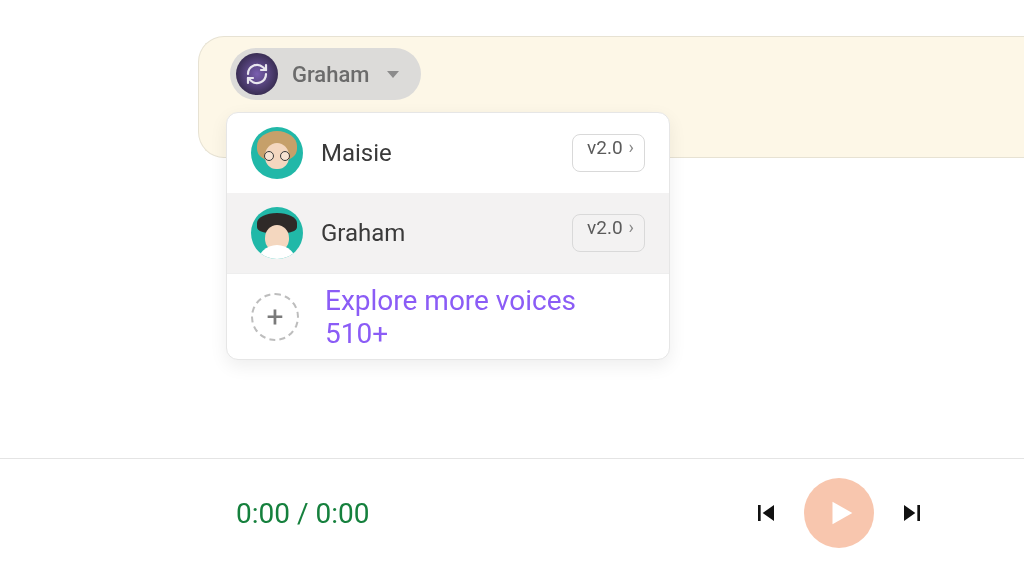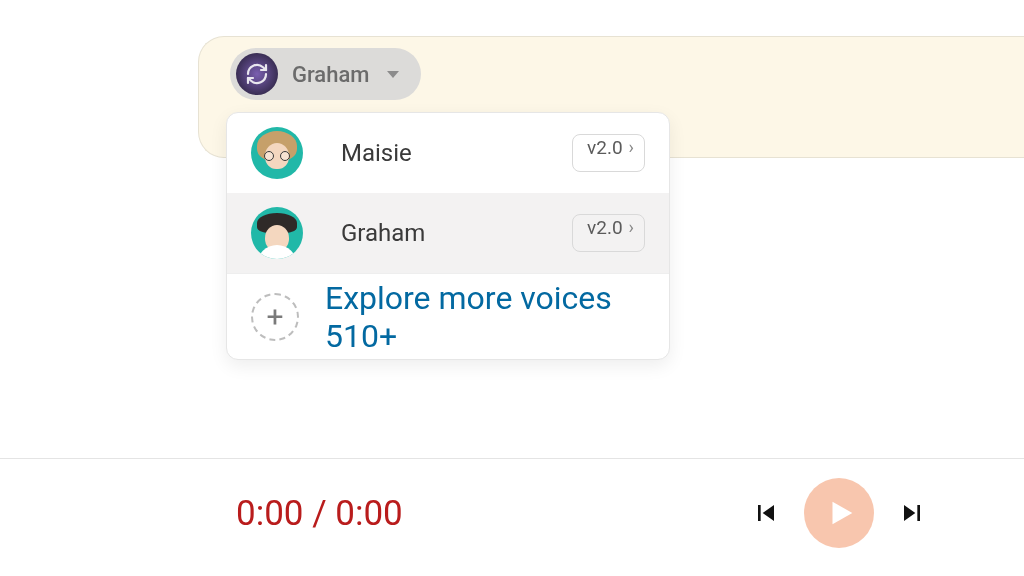--- a/index.html
+++ b/index.html
@@ -60,21 +60,21 @@
     border: 1px solid #E6E6E6;
     border-radius: 12px;
     box-shadow: 0 6px 18px rgba(0,0,0,0.07);
     overflow: hidden;
   }
   .dropdown-row {
     display: flex;
     align-items: center;
     height: 80px;
     padding: 0 24px;
-    gap: 38px;
+    gap: 18px;
     justify-content: flex-end;
   }
   .dropdown-row.selected { background: #F3F2F2; }
   .dropdown-row .avatar {
     width: 52px; height: 52px; border-radius: 50%;
     flex: 0 0 52px;
     background: #21B8A8;
     position: relative;
     overflow: hidden;
   }
@@ -127,40 +127,40 @@
     border-top: 1px solid #EEEEEE;
   }
   .plus-circle {
     width: 48px; height: 48px; border-radius: 50%;
     border: 2px dashed #BDBDBD;
     display: flex; align-items: center; justify-content: center;
     color: #7A7A7A; font-size: 30px; line-height: 1;
     flex: 0 0 48px;
   }
   .explore-row .label {
-    font-size: 32px; color: #0369a1;
+    font-size: 28px; color: #8b5cf6;
   }
 
   
   .divider {
     position: absolute;
     left: 0; right: 0; top: 458px;
     height: 1px; background: #E4E4E4;
   }
 
   
   .player {
     position: absolute;
     left: 0; right: 0; bottom: 0;
     height: 118px;
     display: flex; align-items: center;
     padding: 0 92px 0 236px;
   }
   .time {
-    font-size: 35px; color: #b91c1c;
+    font-size: 28px; color: #15803d;
     flex: 1;
   }
   .controls {
     display: flex; align-items: center; gap: 18px;
   }
   .ctrl-btn {
     width: 40px; height: 40px;
     display: flex; align-items: center; justify-content: center;
     color: #111;
     cursor: pointer;

